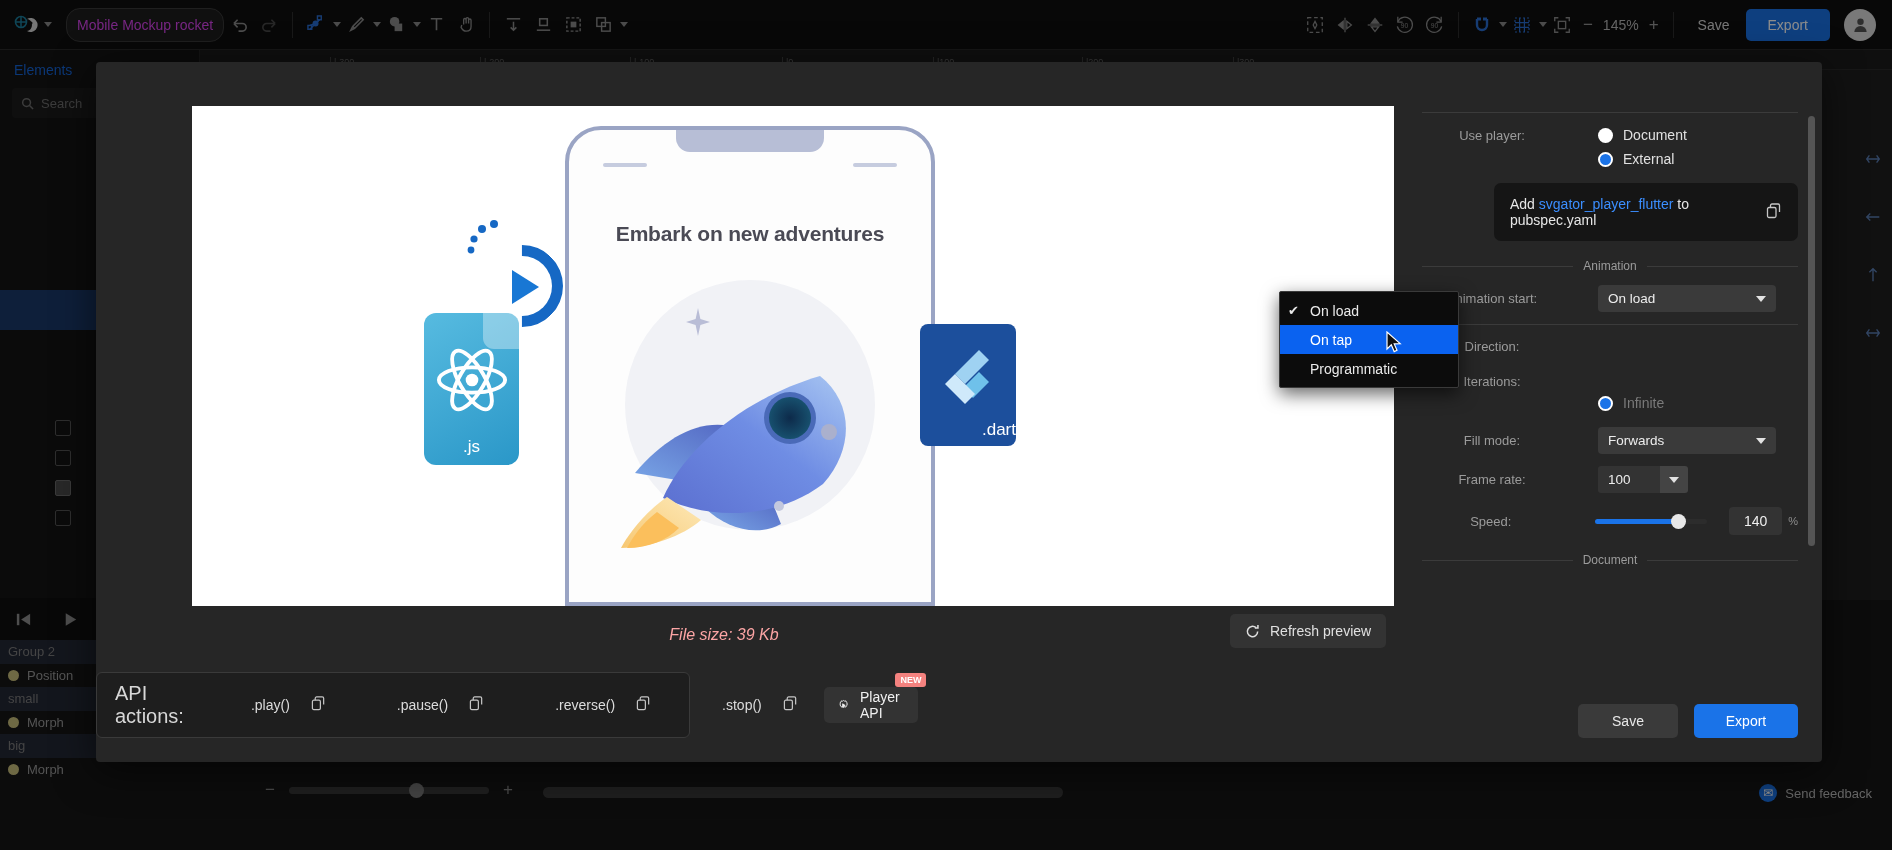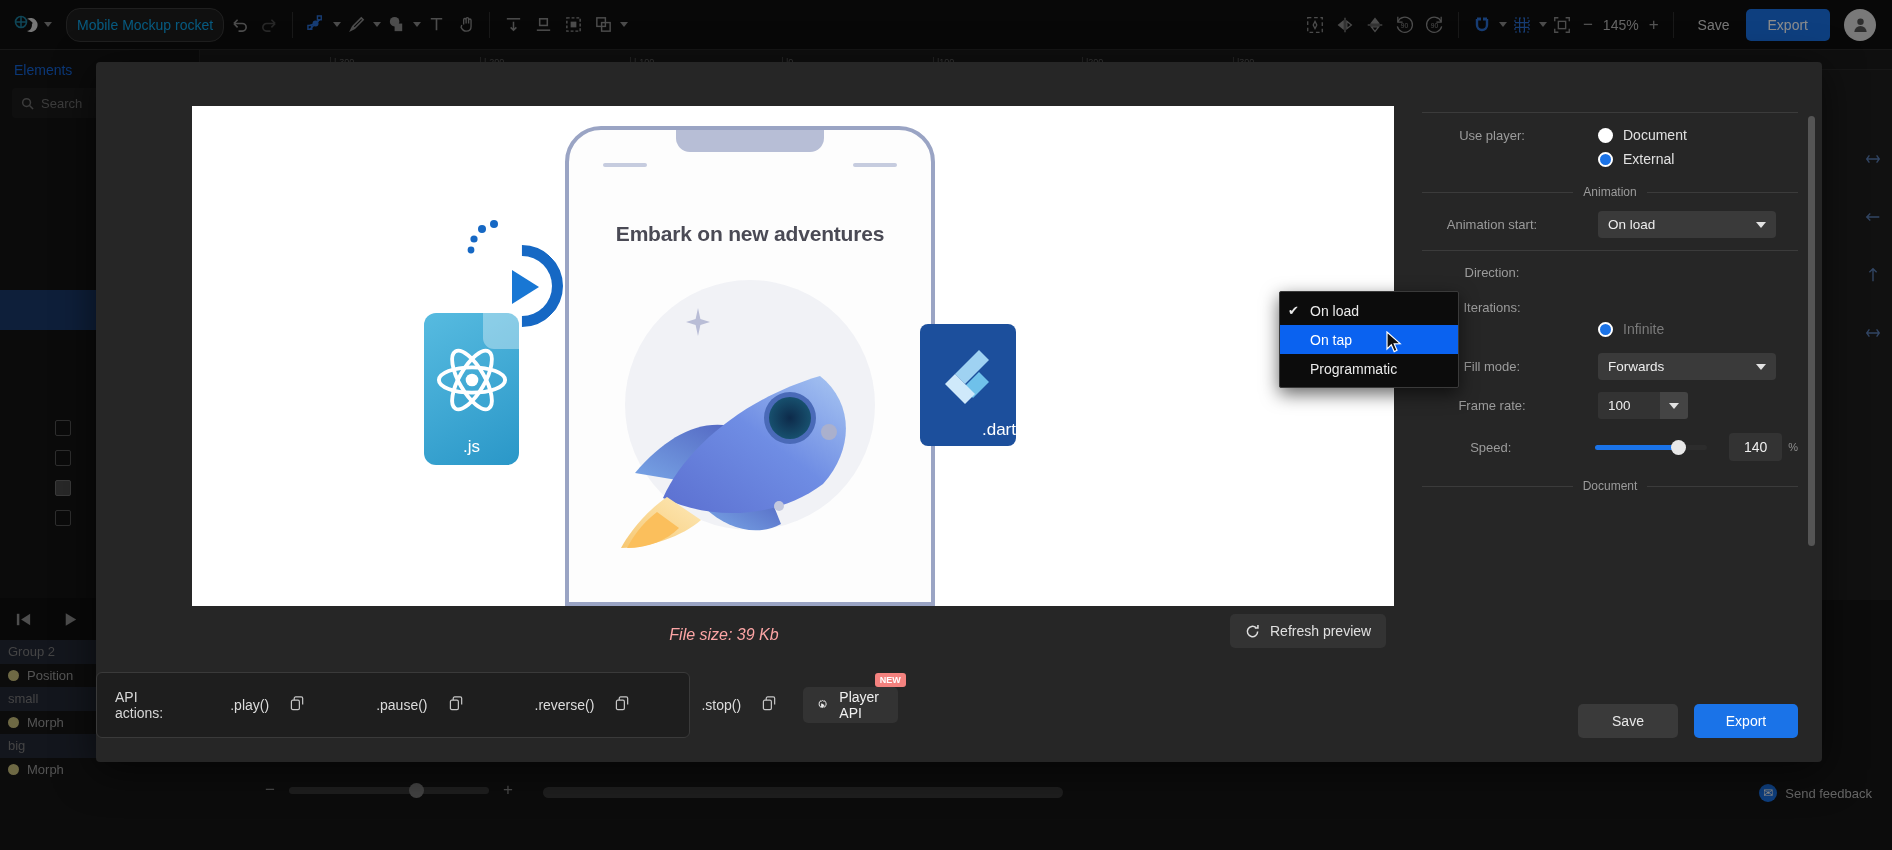--- a/index.html
+++ b/index.html
@@ -15,21 +15,21 @@
   .topbar {
     position: absolute; top: 0; left: 0; width: 1892px; height: 50px;
     background: #101010; display: flex; align-items: center;
     border-bottom: 1px solid #2a2a2a;
   }
   .tb-logo { margin-left: 14px; display:flex; align-items:center; gap:4px; }
   .tb-caret { width:0;height:0;border-left:4px solid transparent;border-right:4px solid transparent;border-top:5px solid #8a8a8a; display:inline-block; }
   .proj-name {
     margin-left: 14px; height: 30px; min-width: 152px; padding: 16px 10px;
     background: #1e1e1e; border: 1px solid #3a3a3a; border-radius: 14px;
-    color: #0ea5e9; font-size: 14px; display: flex; align-items: center;
+    color: #d946ef; font-size: 14px; display: flex; align-items: center;
   }
   .tb-icon {
     width: 30px; height: 30px; display: flex; align-items: center; justify-content: center;
     color: #8d8d8d; border-radius: 4px;
   }
   .tb-icon.blue { color: #2a6fd4; }
   .tb-icon.dim { color: #4a4a4a; }
   .tb-sep { width: 1px; height: 26px; background: #2e2e2e; margin: 0 8px; }
   .tb-group { display:flex; align-items:center; gap:2px; }
   .zoomctl { display:flex; align-items:center; gap:10px; color:#b9b9b9; font-size:14px; margin:0 6px;}
@@ -135,21 +135,21 @@
   .refresh-btn {
     position:absolute; left:1134px; top:508px; height:34px; padding:0 15px;
     background:#333333; border-radius:5px; color:#e0e0e0; font-size:14px;
     display:flex; align-items:center; gap:10px;
   }
   .api-bar {
     position:absolute; left:0px; top:566px; width:594px; height:66px;
     background:#1e1e1e; border:1px solid #3a3a3a; border-radius:6px;
     display:flex; align-items:center; padding:0 18px; gap:0px;
   }
-  .api-label { color:#d7d7d7; font-size:14px; margin-right:22px;}
+  .api-label { color:#d7d7d7; font-size:20px; margin-right:22px;}
   .api-item { display:flex; align-items:center; gap:21px; margin-right:26px;margin-left:45px; }
   .api-item .code { color:#dcdcdc; font-size:14px; }
   .copy-ico { color:#c6c6c6; }
   .player-api-btn {
     background:#333333; border-radius:5px; height:36px; padding:0 13px;
     display:flex; align-items:center; gap:10px; color:#f0f0f0; font-size:14px;
     position:relative;
   }
   .new-badge {
     position:absolute; top:-14px; right:-8px; background:#f4827f; color:#fff;
@@ -686,20 +686,30 @@
         <span class="row-label">Use player:</span>
         <span class="radio"></span>
         <span class="radio-lbl">Document</span>
       </div>
       <div class="row" style="margin-top:8px">
         <span class="row-label"></span>
         <span class="radio sel"></span>
         <span class="radio-lbl">External</span>
       </div>
 
+      <div class="pill" style="margin-top:16px">
+        <span>
+          <span>Add </span><a href="#">svgator_player_flutter</a><span> to pubspec.yaml</span>
+        </span>
+        <span class="copy-ico">
+          <svg width="16" height="16" viewBox="0 0 16 16" fill="none" stroke="currentColor" stroke-width="1.3">
+            <rect x="1.5" y="4.5" width="8.5" height="10" rx="1.5"></rect>
+              <path d="M4.5 4.5 V2.5 a1.5 1.5 0 0 1 1.5-1.5 H12 a1.5 1.5 0 0 1 1.5 1.5 V9"></path>
+          </svg></span>
+      </div>
 
       <div class="sec-divider" style="margin-top:18px">
         <span class="ln"></span>
         <span>Animation</span>
         <span class="ln"></span>
       </div>
 
       <div class="row" style="margin-top:12px">
         <span class="row-label">Animation start:</span>
         <div class="select">

